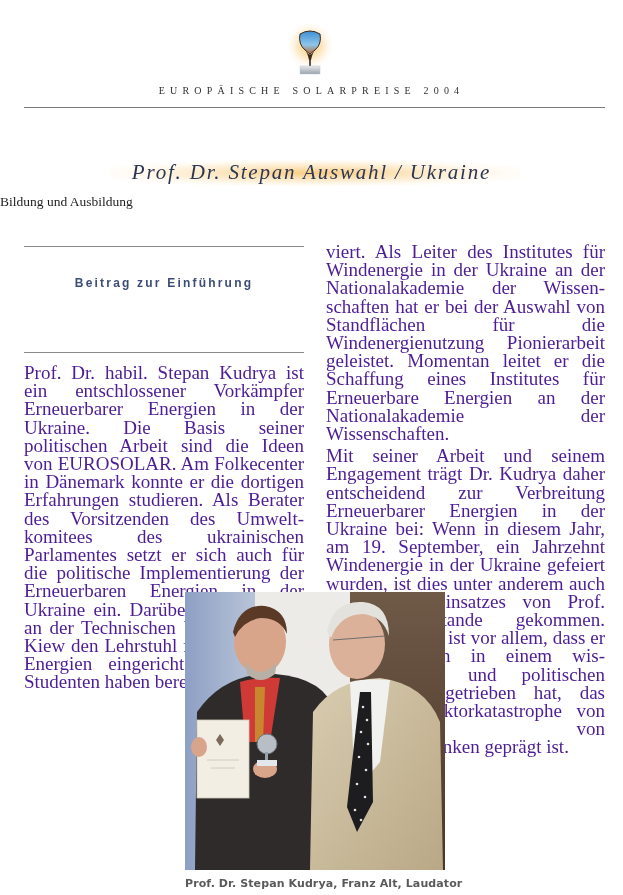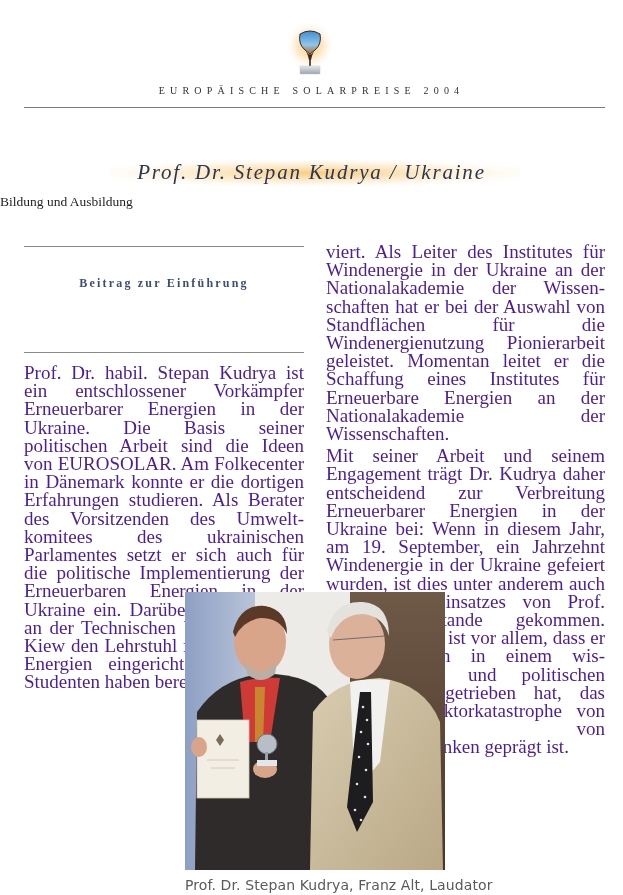--- a/index.html
+++ b/index.html
@@ -79,21 +79,21 @@
       border-top: 1.5px solid #8a8a8a;
     }
     .col-rule.r1 { top: 246px; }
     .col-rule.r2 { top: 352px; }
     .section-heading {
       position: absolute;
       left: 24px;
       top: 274px;
       width: 280px;
       text-align: center;
-      font-family: Liberation Serif, serif;
+      font-family: Liberation Sans, sans-serif;
       font-weight: bold;
       font-size: 12px;
       line-height: 18.5px;
       letter-spacing: 2.2px;
       color: #3c4e78;
     }
     .body-text {
       position: absolute;
       font-size: 19px;
       line-height: 18.2px;
@@ -113,23 +113,24 @@
       height: 278px;
       overflow: hidden;
       background: #d9d6cf;
     }
     .photo svg { display: block; width: 260px; height: 278px; }
     .caption {
       position: absolute;
       left: 185px;
       top: 877px;
       font-family: "DejaVu Sans", "Liberation Sans", sans-serif;
-      font-size: 14px;
+      font-size: 11px;
       color: #5a5a5a;
       letter-spacing: 0.1px;
+      font-weight: bold;
     }
   </style>
 </head>
 <body>
 
 <div class="logo">
   <svg viewBox="0 0 56 56">
     <defs>
       <radialGradient id="glow" cx="50%" cy="45%" r="50%">
         <stop offset="0%" stop-color="#f9b955" stop-opacity="0.9"></stop>
@@ -151,21 +152,21 @@
     <path d="M24 27 Q28 34 32 27 L30 32 L28 40 L26 32 Z" fill="#3b2a1e"></path>
     <rect x="27" y="36" width="2" height="6" fill="#555"></rect>
     <rect x="18" y="42" width="20" height="8" fill="url(#base)" stroke="#c3c8cf" stroke-width="0.5"></rect>
   </svg>
 </div>
 
 <div class="series-title">EUROPÄISCHE SOLARPREISE 2004</div>
 <div class="top-rule"></div>
 
 <div class="title-glow"></div>
-<h1 class="page-title" style="margin:0;font-weight:normal;">Prof. Dr. Stepan Kudrya / Ukraine</h1>
+<h1 class="page-title" style="margin:0;font-weight:normal;">Prof. Dr. Stepan Auswahl / Ukraine</h1>
 <div class="subtitle">Bildung und Ausbildung</div>
 
 <div class="col-rule r1"></div>
 <div class="section-heading">
   <div>Beitrag zur Einführung</div>
 </div>
 <div class="col-rule r2"></div>
 
 <div class="body-text left-col">
   <p>Prof. Dr. habil. Stepan Kudrya ist ein entschlosse­ner Vorkämpfer Erneuerbarer Energien in der Ukraine. Die Basis seiner politischen Arbeit sind die Ideen von EUROSOLAR. Am Folkecenter in Dänemark konnte er die dortigen Erfahrungen stu­dieren. Als Berater des Vorsitzenden des Umwelt­komitees des ukrainischen Parlamentes setzt er sich  auch für die politische Implementierung der Erneuerbaren Energien in der Ukraine ein. Darüber hinaus hat er an der Technischen Universität von Kiew den Lehrstuhl für Erneuerbare Energien ein­gerichtet; die ersten Studenten haben bereits absol­</p>

